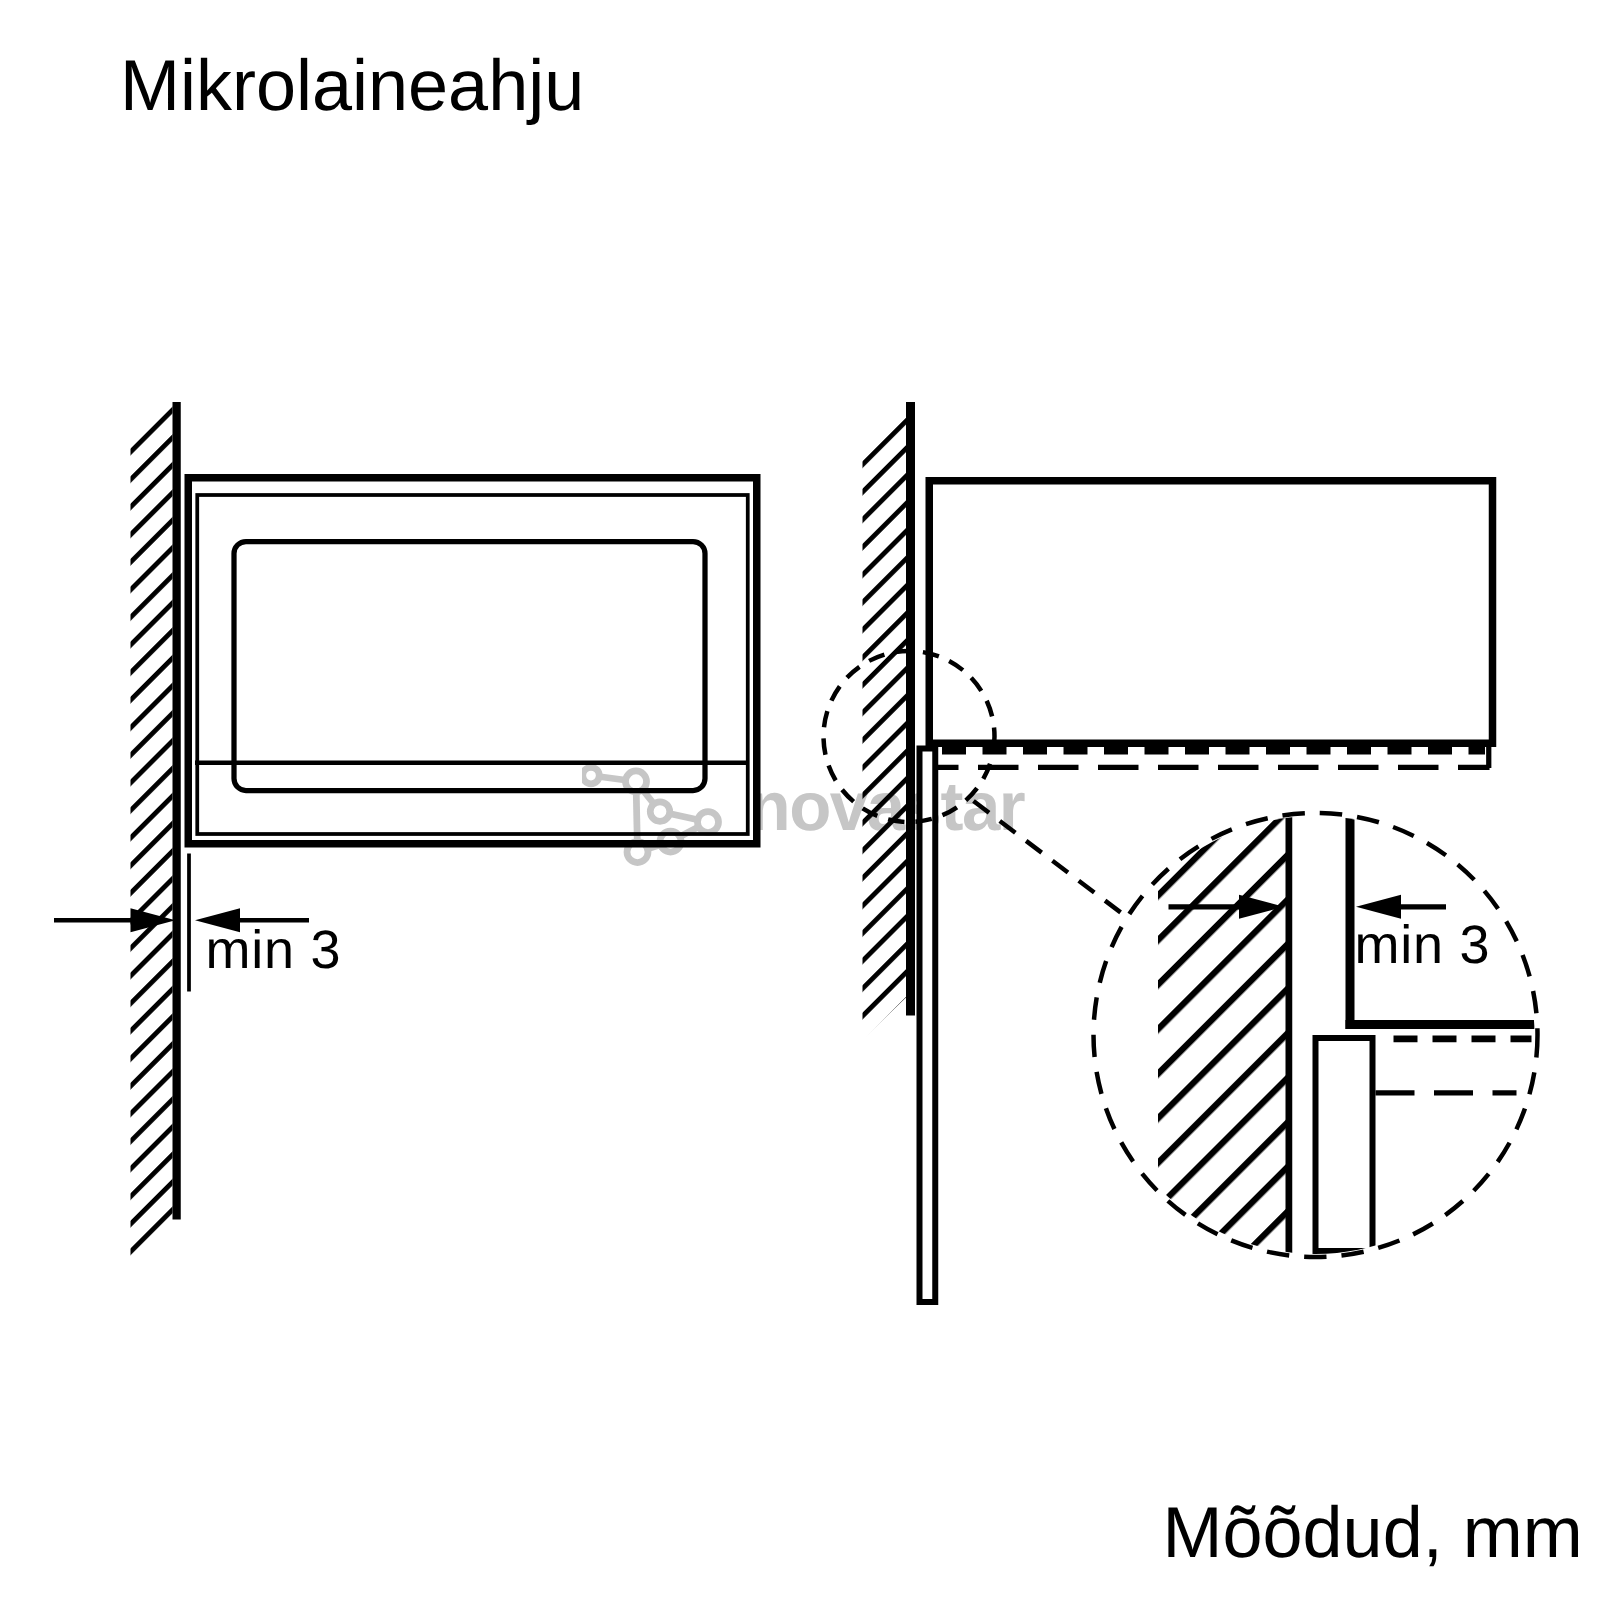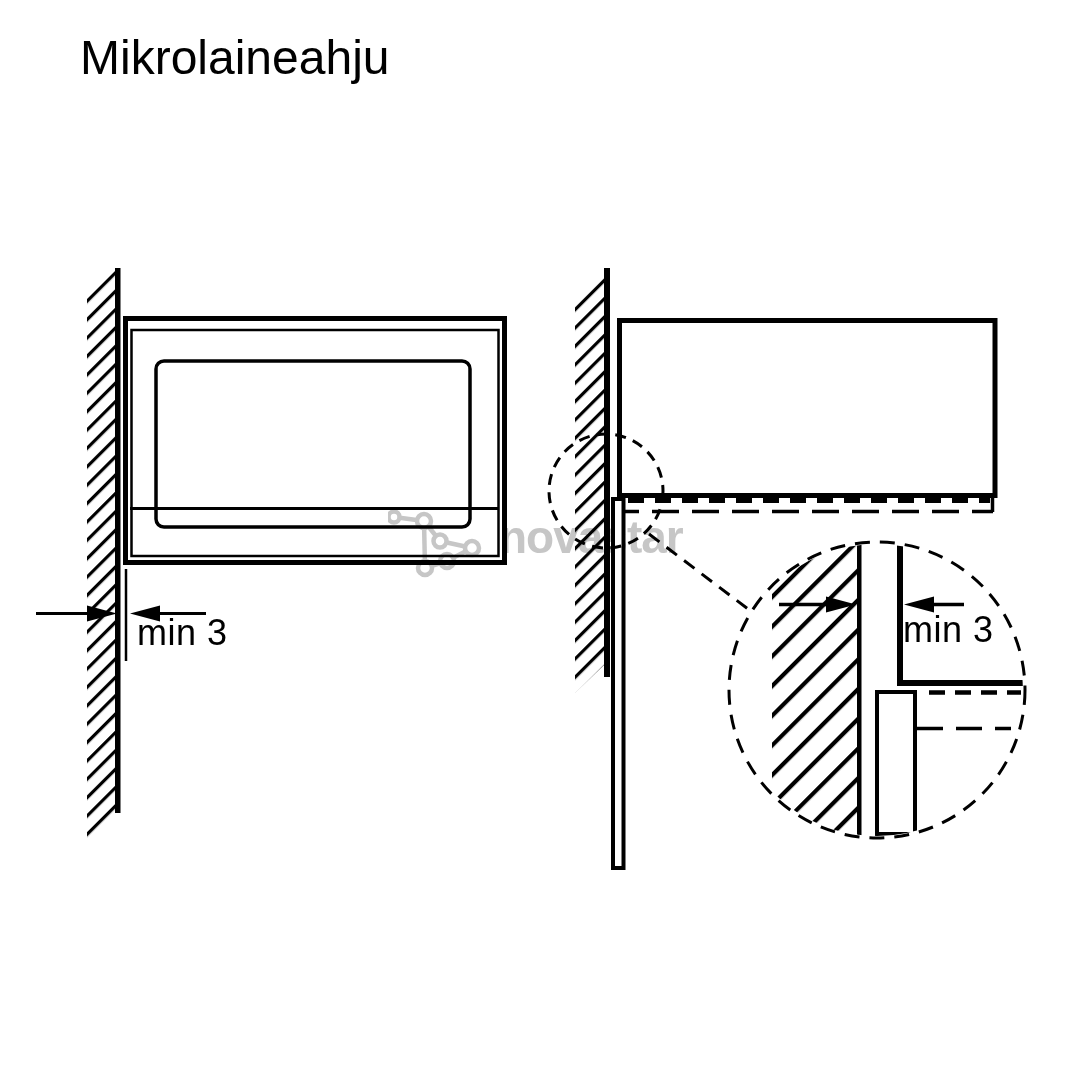--- a/index.html
+++ b/index.html
@@ -113,14 +113,15 @@
   </svg>
 
   <div class="abs title">
     <span>Mikrolaineahju</span><br>
   </div>
 
   <div class="abs dim-label left">min 3</div>
 
   <div class="abs dim-label detail">min 3</div>
 
+  <div class="abs units-note">Mõõdud, mm</div>
 
 </div>
 
 </body></html>

